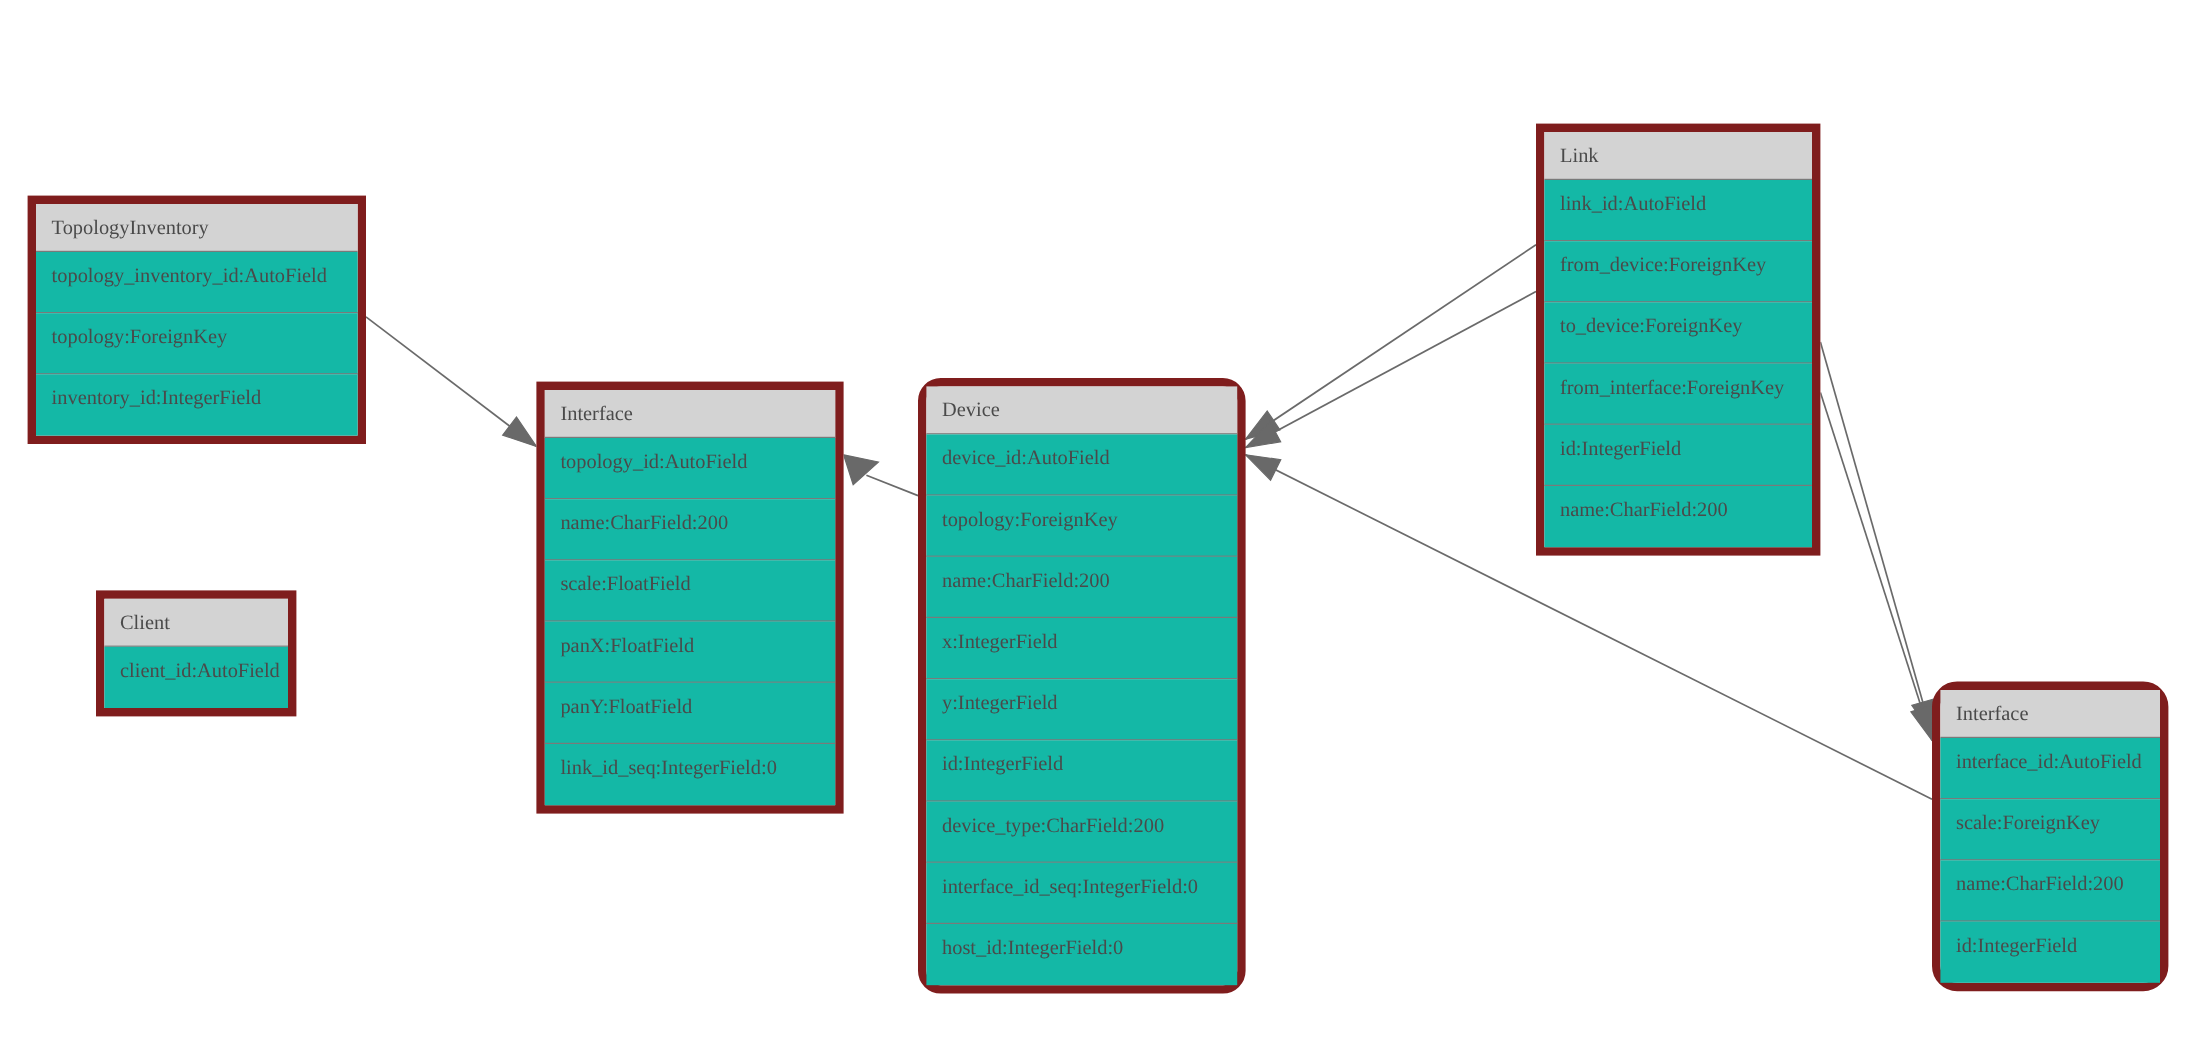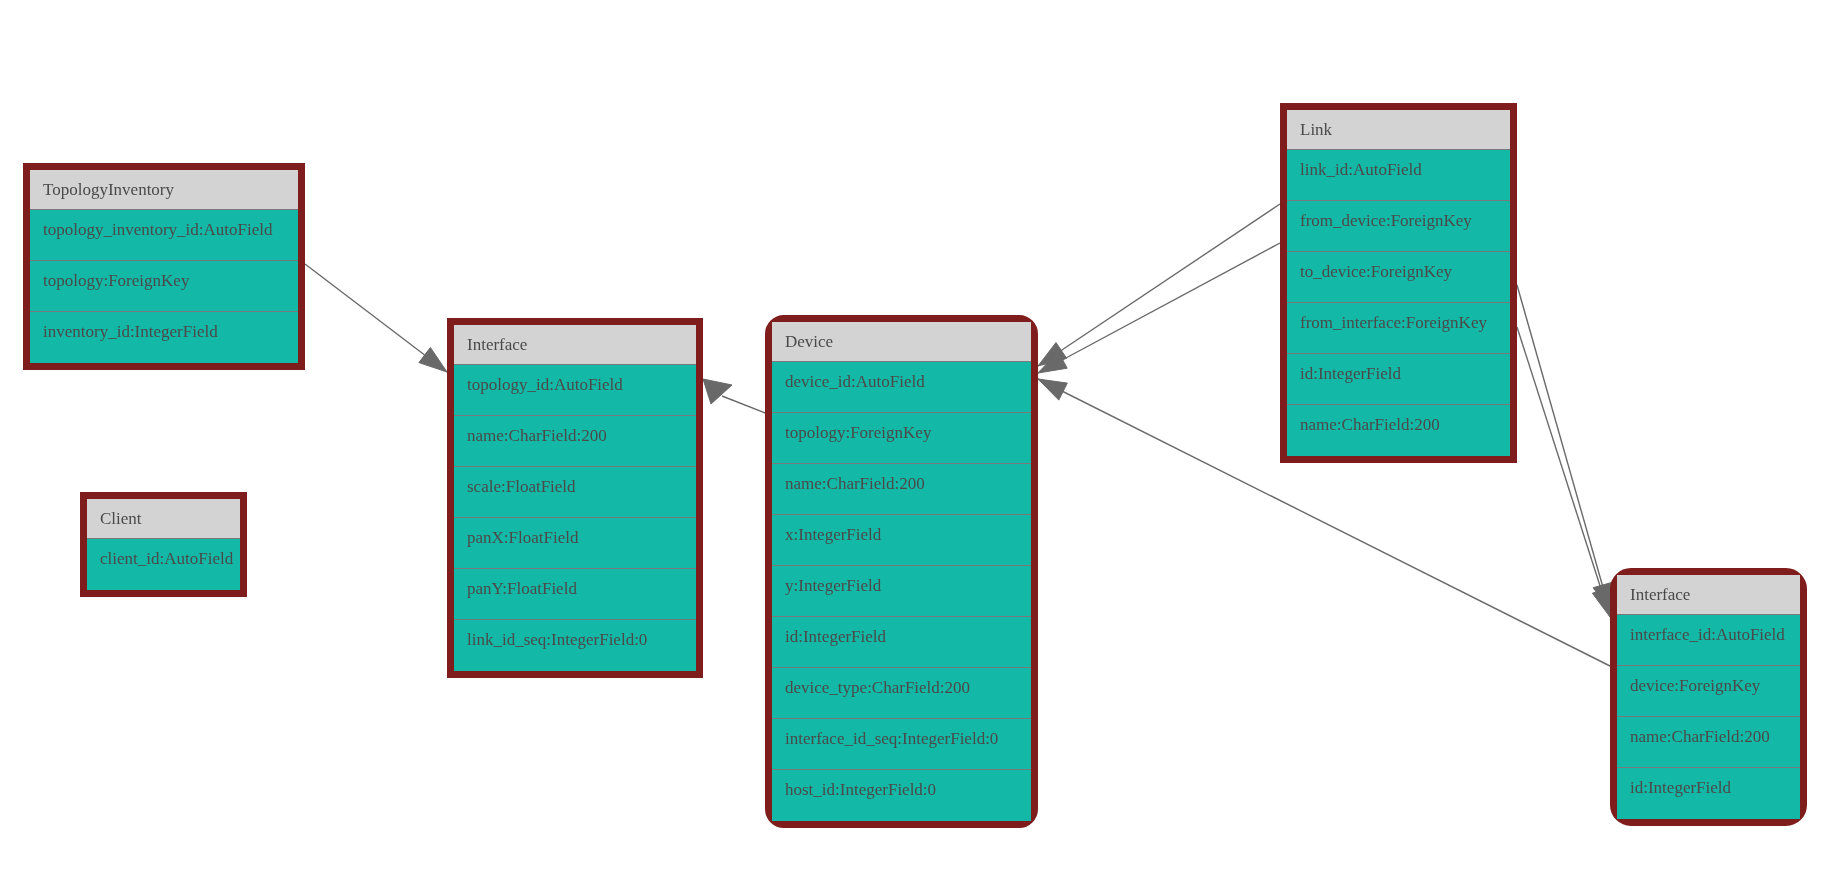--- a/index.html
+++ b/index.html
@@ -125,18 +125,18 @@
     <div class="entity-row">from_device:ForeignKey</div>
     <div class="entity-row">to_device:ForeignKey</div>
     <div class="entity-row">from_interface:ForeignKey</div>
     <div class="entity-row">id:IntegerField</div>
     <div class="entity-row">name:CharField:200</div>
   </div>
 
   <div class="entity" style="left:1610px; top:568px; width:197px;border-radius:21px;">
     <div class="entity-header">Interface</div>
     <div class="entity-row">interface_id:AutoField</div>
-    <div class="entity-row">device:ForeignKey</div>
+    <div class="entity-row">scale:ForeignKey</div>
     <div class="entity-row">name:CharField:200</div>
     <div class="entity-row">id:IntegerField</div>
   </div>
 
 </div>
 
 </body></html>

